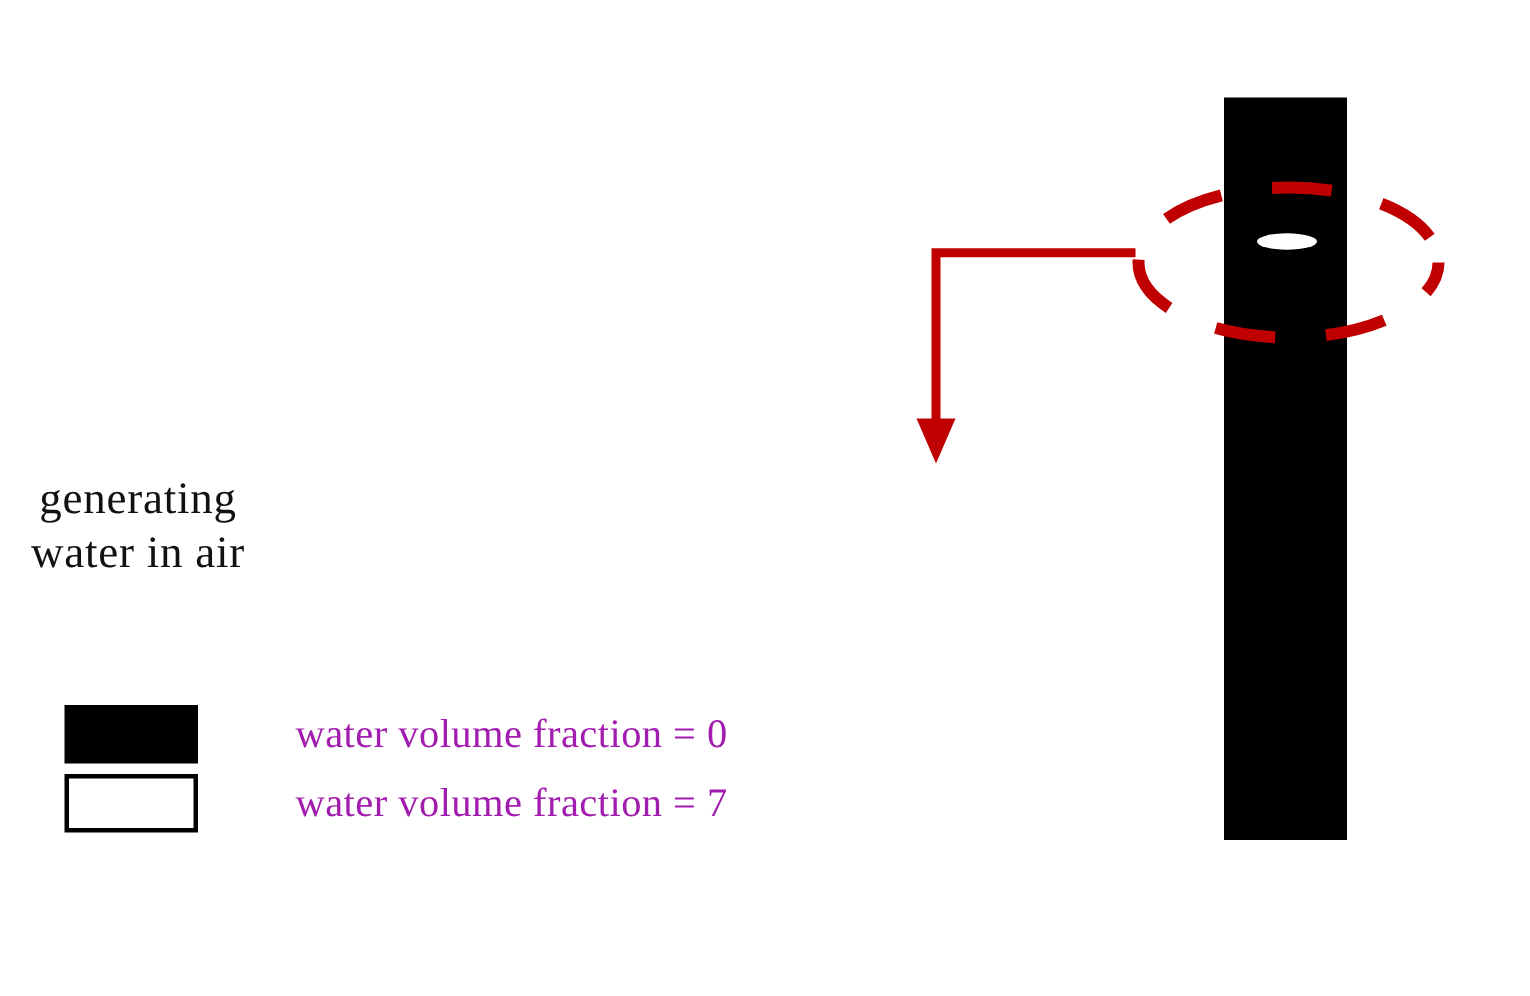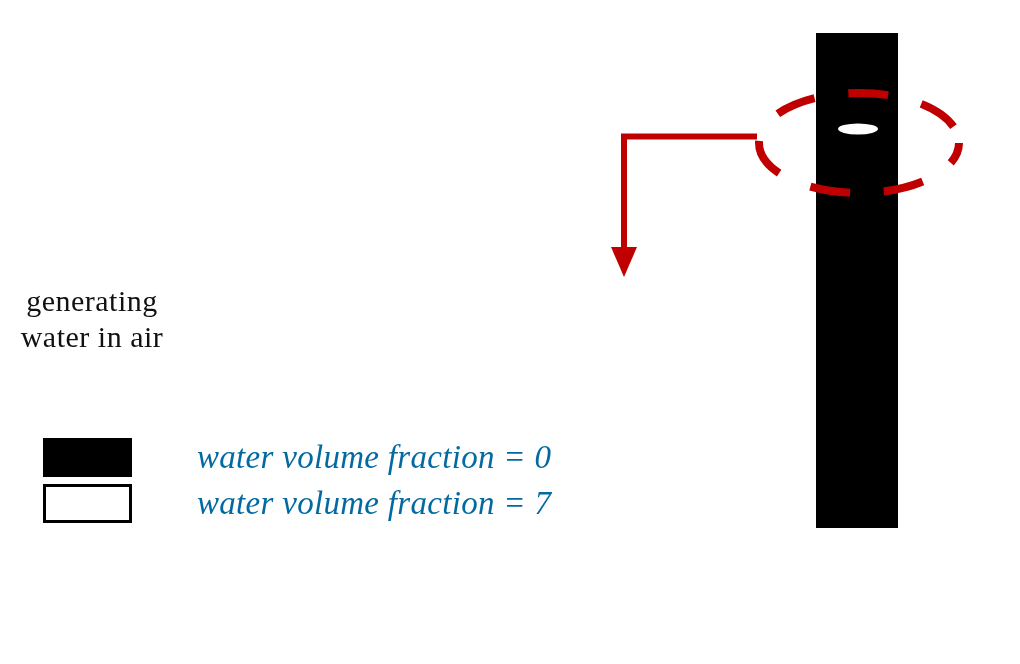--- a/index.html
+++ b/index.html
@@ -8,20 +8,21 @@
     padding: 0;
     background: #ffffff;
   }
   #canvas {
     position: relative;
     width: 1020px;
     height: 528px;
     background: #ffffff;
     overflow: hidden;
     font-family: "Liberation Serif", "DejaVu Serif", serif;
+    margin-top: 32px;
   }
   #diagram-svg {
     position: absolute;
     left: 0;
     top: 0;
     width: 1020px;
     height: 664px;
   }
   .annotation-text {
     position: absolute;
@@ -61,27 +62,26 @@
   }
   .legend-swatch.filled {
     background: #000000;
   }
   .legend-swatch.outlined {
     background: #ffffff;
     border: 3px solid #000000;
   }
   .legend-label {
     margin-left: 65px;
-    font-size: 33px;
+    font-size: 27px;
     line-height: 30px;
-    color: #0369a1;
+    color: #a21caf;
     font-family: "Liberation Serif", "DejaVu Serif", serif;
     white-space: nowrap;
     letter-spacing: 0.3px;
-    font-style: italic;
   }
 </style>
 </head>
 <body>
 
 <div id="canvas">
 
   <svg id="diagram-svg" viewBox="0 0 1020 664">
 
     <rect x="816" y="33" width="82" height="619" fill="#000000"></rect>

